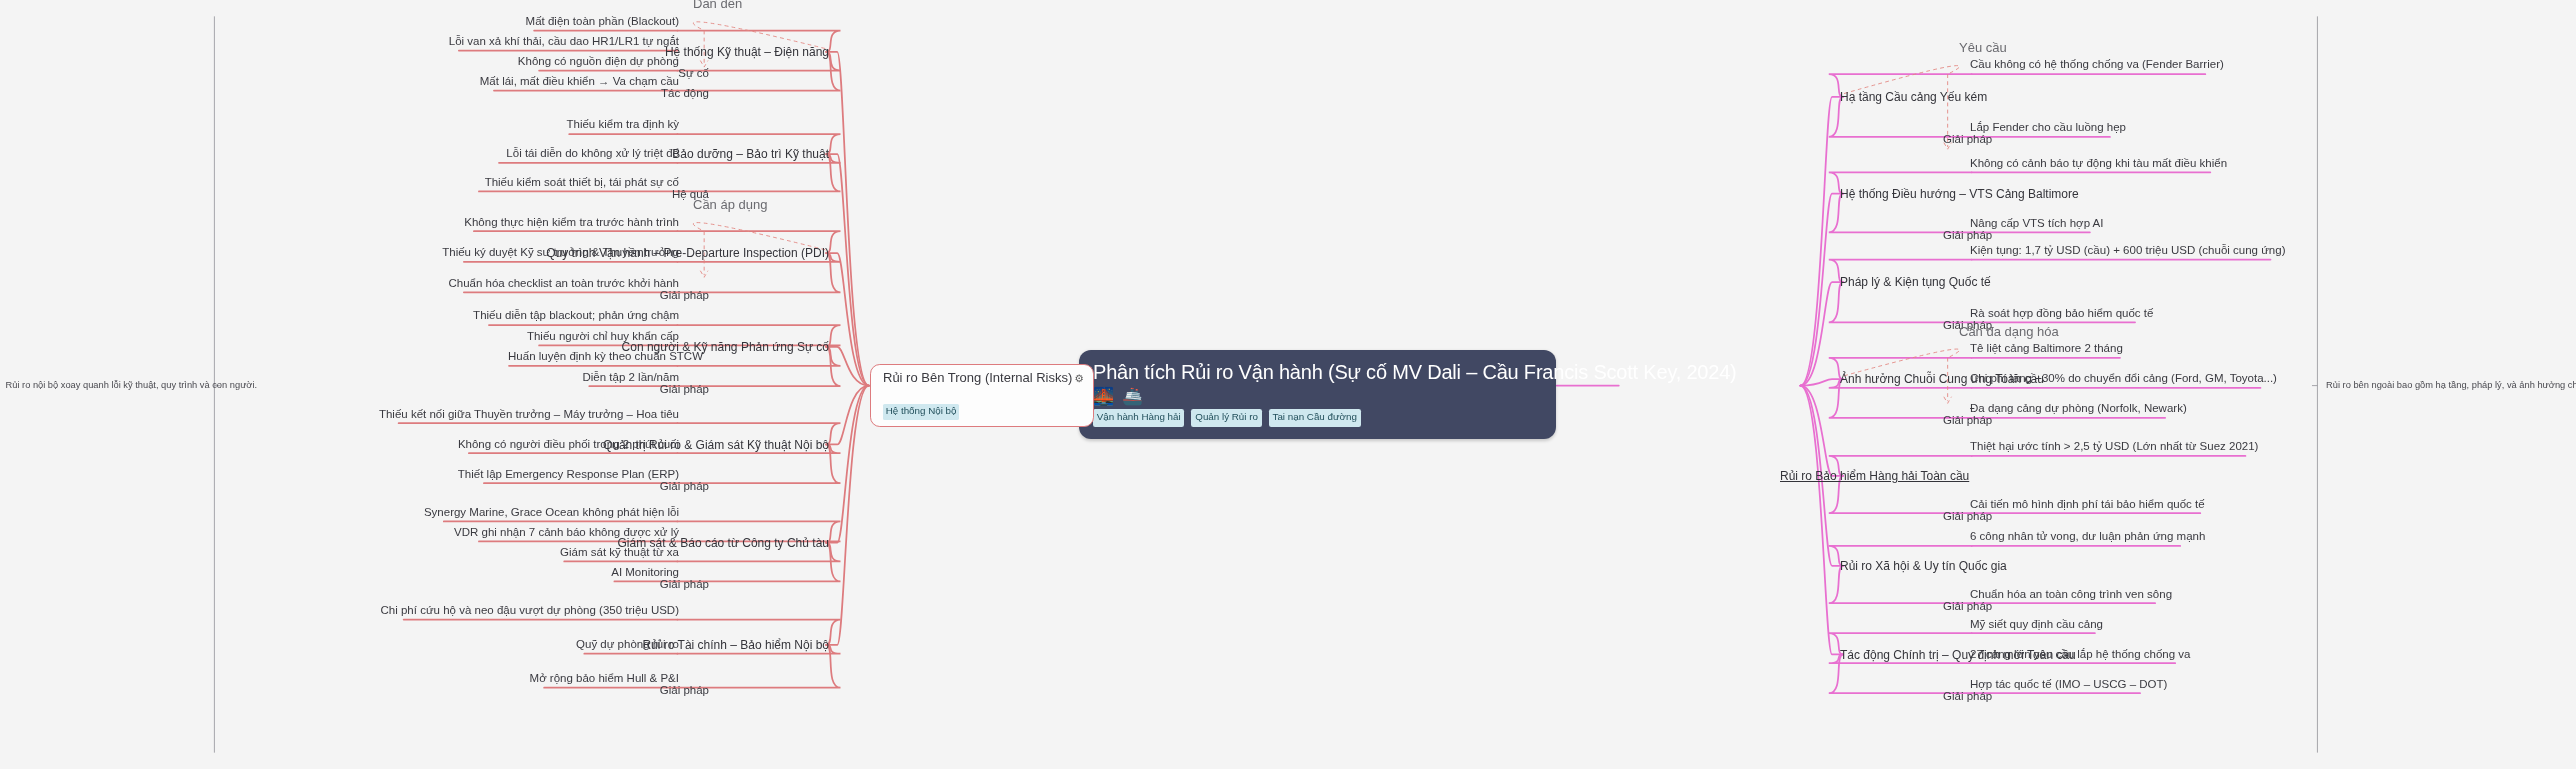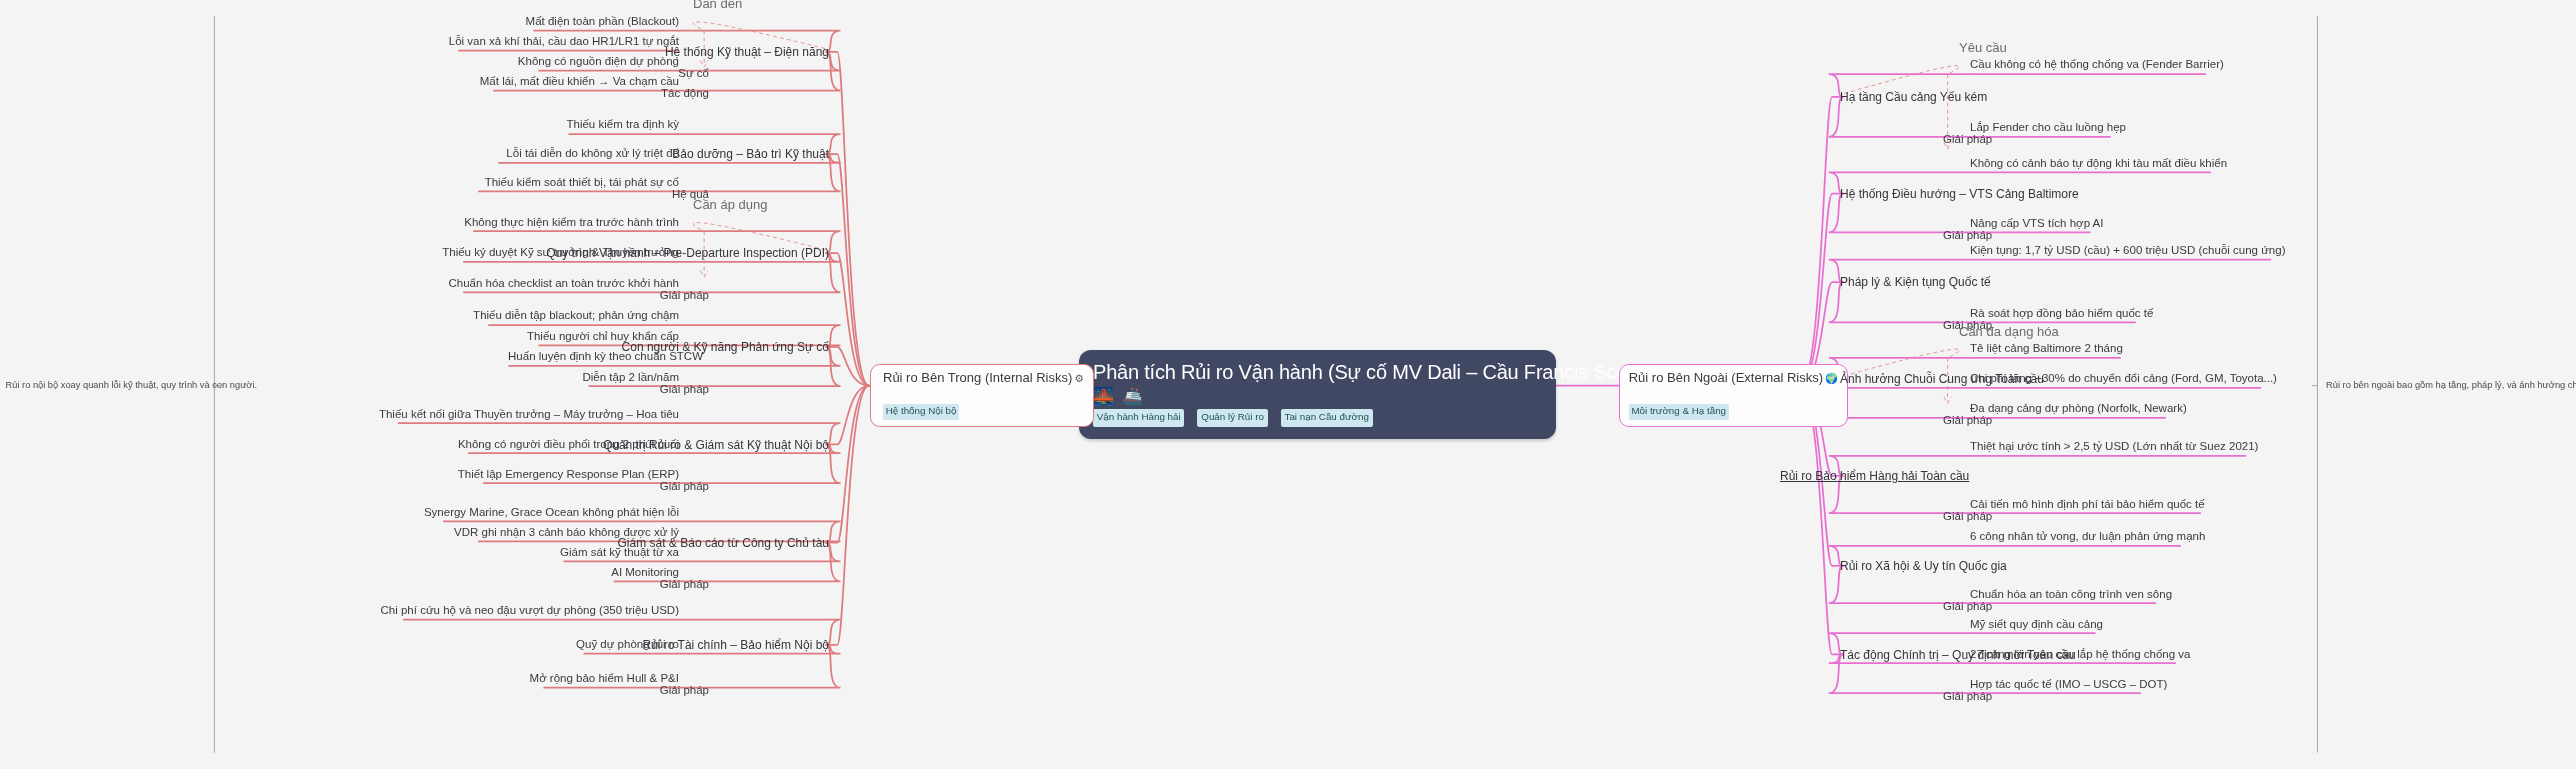--- a/index.html
+++ b/index.html
@@ -25,21 +25,21 @@
     box-shadow:0 1.1px 3.3px rgba(0,0,0,.18);
   }
   .central-title{
     color:#ffffff;
     font-size:20px;
     line-height:1.15;
     letter-spacing:-0.2px;
     white-space:nowrap;
   }
   .central-emoji{font-size:17px;margin-top:3.8px;letter-spacing:1.6px;line-height:1;}
-  .central-tags{margin-top:4.4px;display:flex;gap:13px;}
+  .central-tags{margin-top:4.4px;display:flex;gap:7px;}
   .central-tags span{
     background:#cfe8ef;color:#23505c;
     font-size:9.8px;line-height:1;
     padding:3.3px 3.8px 4.4px 3.8px;border-radius:2.2px;
     white-space:nowrap;
   }
 
   
   .side-node{
     position:absolute;
@@ -222,26 +222,20 @@
     </div>
   </div>
 
   <div class="side-node internal">
     <div class="side-title">
       <span>Rủi ro Bên Trong (Internal Risks)</span><span class="gi">⚙</span>
     </div>
     <div class="side-tag">Hệ thống Nội bộ</div>
   </div>
 
-  <div class="side-node external">
-    <div class="side-title">
-      <span>Rủi ro Bên Ngoài (External Risks)</span><span class="gi">🌍</span>
-    </div>
-    <div class="side-tag">Môi trường &amp; Hạ tầng</div>
-  </div>
 
   <div class="lbl t-edge" style="left:5.5px;top:386px;transform:translateY(-50%);">Rủi ro nội bộ xoay quanh lỗi kỹ thuật, quy trình và con người.</div>
   <div class="lbl t-edge" style="left:2326px;top:386px;transform:translateY(-50%);">Rủi ro bên ngoài bao gồm hạ tầng, pháp lý, và ảnh hưởng chuỗ</div>
 
   <div id="dyn">
       <div class="lbl t-cat r-right" style="left: 829px; top: 52px; transform: translateX(-100%) translateY(-50%);">Hệ thống Kỹ thuật – Điện năng</div>
       <div class="lbl t-sub r-right" style="left: 679px; top: 22px; transform: translateX(-100%) translateY(-50%);">Mất điện toàn phần (Blackout)</div>
       <div class="lbl t-sub r-right" style="left: 679px; top: 42px; transform: translateX(-100%) translateY(-50%);">Lỗi van xả khí thải, cầu dao HR1/LR1 tự ngắt</div>
       <div class="lbl t-sub r-right" style="left: 679px; top: 62px; transform: translateX(-100%) translateY(-50%);">Không có nguồn điện dự phòng</div>
       <div class="lbl t-con r-right" style="left: 709px; top: 74px; transform: translateX(-100%) translateY(-50%);">Sự cố</div>
@@ -265,21 +259,21 @@
       <div class="lbl t-sub r-right" style="left: 679px; top: 357px; transform: translateX(-100%) translateY(-50%); margin-left: 24px;">Huấn luyện định kỳ theo chuẩn STCW</div>
       <div class="lbl t-sub r-right" style="left: 679px; top: 378px; transform: translateX(-100%) translateY(-50%);">Diễn tập 2 lần/năm</div>
       <div class="lbl t-con r-right" style="left: 709px; top: 390px; transform: translateX(-100%) translateY(-50%);">Giải pháp</div>
       <div class="lbl t-cat r-right" style="left: 829px; top: 445px; transform: translateX(-100%) translateY(-50%);">Quản trị Rủi ro &amp; Giám sát Kỹ thuật Nội bộ</div>
       <div class="lbl t-sub r-right" style="left: 679px; top: 415px; transform: translateX(-100%) translateY(-50%);">Thiếu kết nối giữa Thuyền trưởng – Máy trưởng – Hoa tiêu</div>
       <div class="lbl t-sub r-right" style="left: 679px; top: 445px; transform: translateX(-100%) translateY(-50%);">Không có người điều phối trong 2 phút cuối</div>
       <div class="lbl t-sub r-right" style="left: 679px; top: 475px; transform: translateX(-100%) translateY(-50%);">Thiết lập Emergency Response Plan (ERP)</div>
       <div class="lbl t-con r-right" style="left: 709px; top: 487px; transform: translateX(-100%) translateY(-50%);">Giải pháp</div>
       <div class="lbl t-cat r-right" style="left: 829px; top: 543px; transform: translateX(-100%) translateY(-50%);">Giám sát &amp; Báo cáo từ Công ty Chủ tàu</div>
       <div class="lbl t-sub r-right" style="left: 679px; top: 513px; transform: translateX(-100%) translateY(-50%);">Synergy Marine, Grace Ocean không phát hiện lỗi</div>
-      <div class="lbl t-sub r-right" style="left: 679px; top: 533px; transform: translateX(-100%) translateY(-50%);">VDR ghi nhận 3 cảnh báo không được xử lý</div>
+      <div class="lbl t-sub r-right" style="left: 679px; top: 533px; transform: translateX(-100%) translateY(-50%);">VDR ghi nhận 7 cảnh báo không được xử lý</div>
       <div class="lbl t-sub r-right" style="left: 679px; top: 553px; transform: translateX(-100%) translateY(-50%);">Giám sát kỹ thuật từ xa</div>
       <div class="lbl t-sub r-right" style="left: 679px; top: 573px; transform: translateX(-100%) translateY(-50%);">AI Monitoring</div>
       <div class="lbl t-con r-right" style="left: 709px; top: 585px; transform: translateX(-100%) translateY(-50%);">Giải pháp</div>
       <div class="lbl t-cat r-right" style="left: 829px; top: 645px; transform: translateX(-100%) translateY(-50%);">Rủi ro Tài chính – Bảo hiểm Nội bộ</div>
       <div class="lbl t-sub r-right" style="left: 679px; top: 611px; transform: translateX(-100%) translateY(-50%);">Chi phí cứu hộ và neo đậu vượt dự phòng (350 triệu USD)</div>
       <div class="lbl t-sub r-right" style="left: 679px; top: 645px; transform: translateX(-100%) translateY(-50%);">Quỹ dự phòng rủi ro</div>
       <div class="lbl t-sub r-right" style="left: 679px; top: 679px; transform: translateX(-100%) translateY(-50%);">Mở rộng bảo hiểm Hull &amp; P&amp;I</div>
       <div class="lbl t-con r-right" style="left: 709px; top: 691px; transform: translateX(-100%) translateY(-50%);">Giải pháp</div>
       <div class="lbl t-cat" style="left: 1840px; top: 97px; transform: translateY(-50%);">Hạ tầng Cầu cảng Yếu kém</div>
       <div class="lbl t-sub" style="left: 1970px; top: 65px; transform: translateY(-50%);">Cầu không có hệ thống chống va (Fender Barrier)</div>

